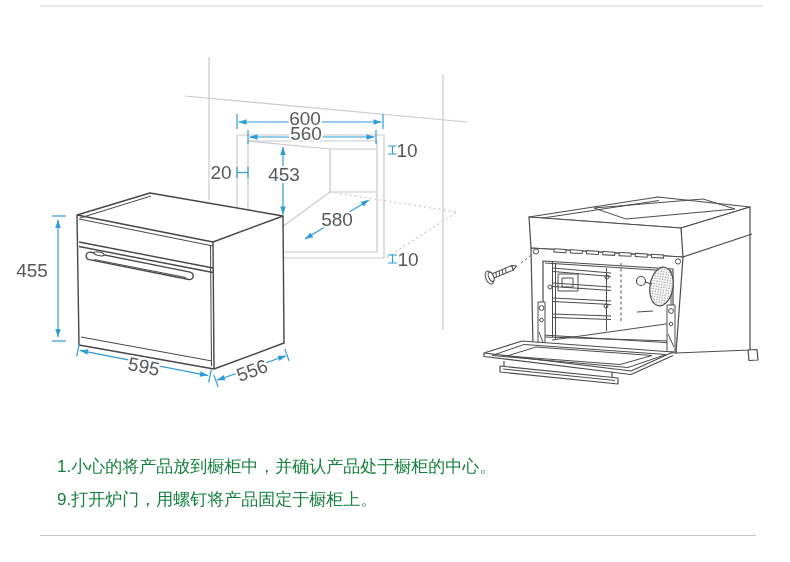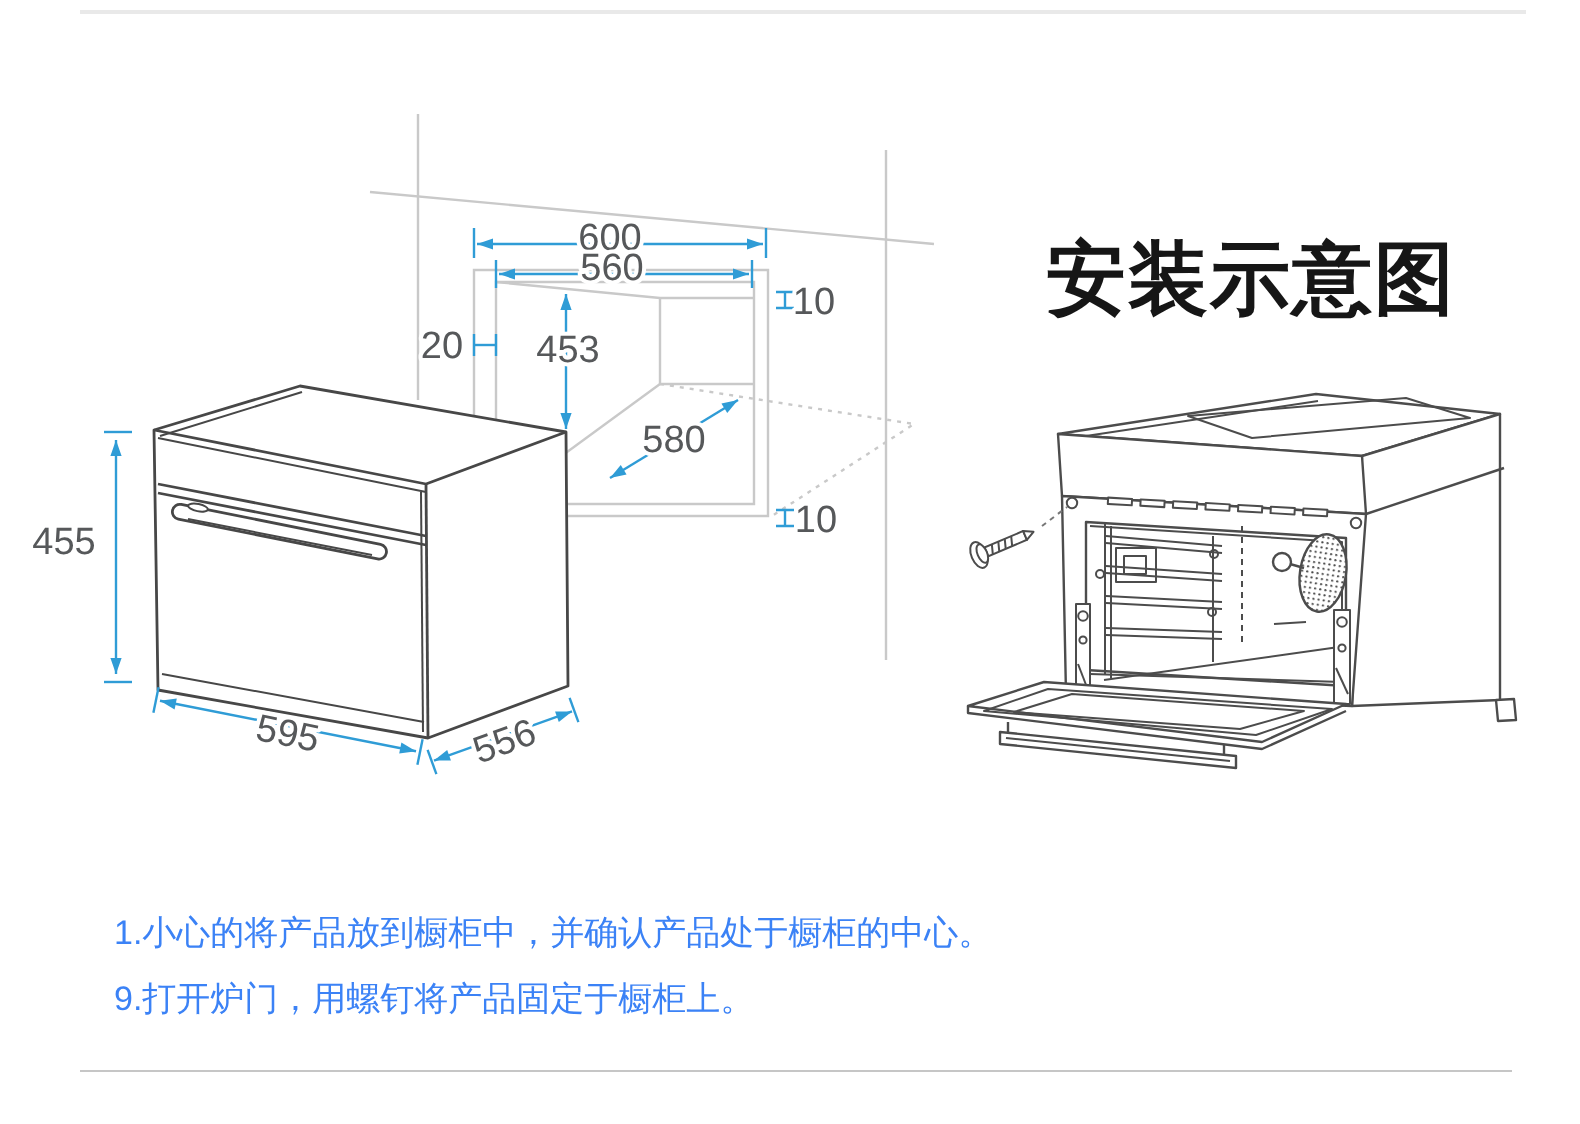--- a/index.html
+++ b/index.html
@@ -1,20 +1,20 @@
 <!DOCTYPE html>
 <html><head>
 <meta charset="utf-8">
 <style>
   html,body{margin:0;padding:0;width:790px;height:562px;background:#fff;overflow:hidden;}
   #page{position:relative;width:790px;height:432px;font-family:"Liberation Sans",sans-serif;border-radius:21px;}
   svg{position:absolute;left:0;top:0;}
   .dimtext{font-family:"Liberation Sans",sans-serif;font-size:19px;fill:#56585a;text-anchor:middle;paint-order:stroke;stroke:#ffffff;stroke-width:4px;stroke-linejoin:round;}
   .title{position:absolute;left:523px;top:112px;font-size:40px;font-weight:800;color:#161616;letter-spacing:1px;white-space:nowrap;}
-  .instructions{position:absolute;left:57px;top:450px;font-size:17px;line-height:33px;color:#3b82f6;}
+  .instructions{position:absolute;left:57px;top:450px;font-size:17px;line-height:33px;color:#15803d;}
   .topline{position:absolute;left:40px;top:5px;width:723px;height:2px;background:#e9e9e9;}
   .sepline{position:absolute;left:40px;top:535px;width:716px;height:1px;background:#c6c6c6;}
 </style>
 </head>
 <body>
 
 <div id="page">
   <div class="topline"></div>
 
   <svg width="790" height="562" viewBox="0 0 790 562">
@@ -177,21 +177,20 @@
           <ellipse cx="0" cy="0" rx="3.8" ry="6.8"></ellipse>
           <ellipse cx="1.8" cy="0" rx="2.4" ry="4.9"></ellipse>
         </g>
         <line x1="521" y1="263" x2="533.5" y2="253.5" stroke-dasharray="2.5,2.5" stroke="#777777"></line>
         <circle cx="536" cy="251.5" r="2.6"></circle>
         <circle cx="678" cy="261.5" r="2.6"></circle>
       </g>
     </g>
   </svg>
 
-  <div class="title">安装示意图</div>
 
   <div class="instructions">
     <div>1.小心的将产品放到橱柜中，并确认产品处于橱柜的中心。</div>
     <div>9.打开炉门，用螺钉将产品固定于橱柜上。</div>
   </div>
 
   <div class="sepline"></div>
 </div>
 
 </body></html>

